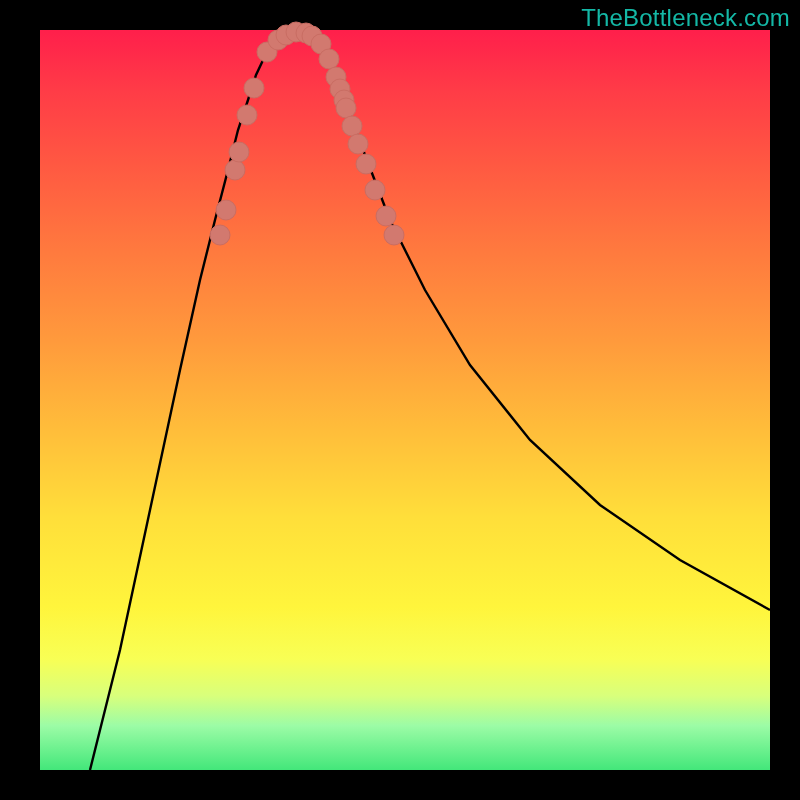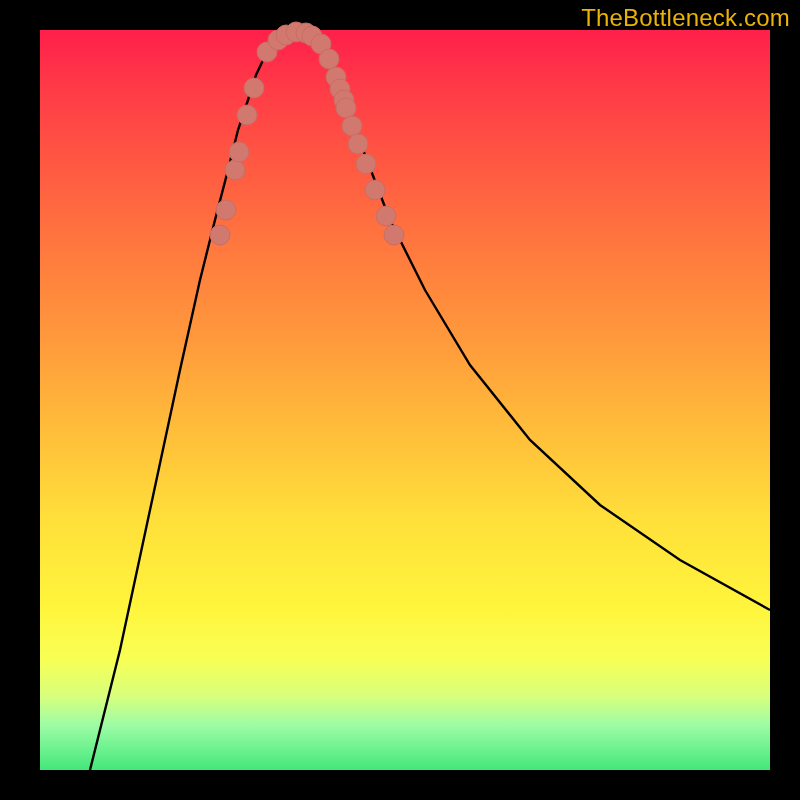--- a/index.html
+++ b/index.html
@@ -36,21 +36,21 @@
       #f8ff55 85%,
       #d8ff7c 90%,
       #9cfca6 94%,
       #43e77a 100%
     );
   }
   .watermark {
     position: absolute;
     top: 4px;
     right: 10px;
-    color: #eab308;
+    color: #14b8a6;
     font-size: 24px;
     font-weight: 500;
     letter-spacing: 0.2px;
     background: transparent;
     z-index: 5;
   }
   svg.curve {
     position: absolute;
     left: 0; top: 0;
     width: 730px;

